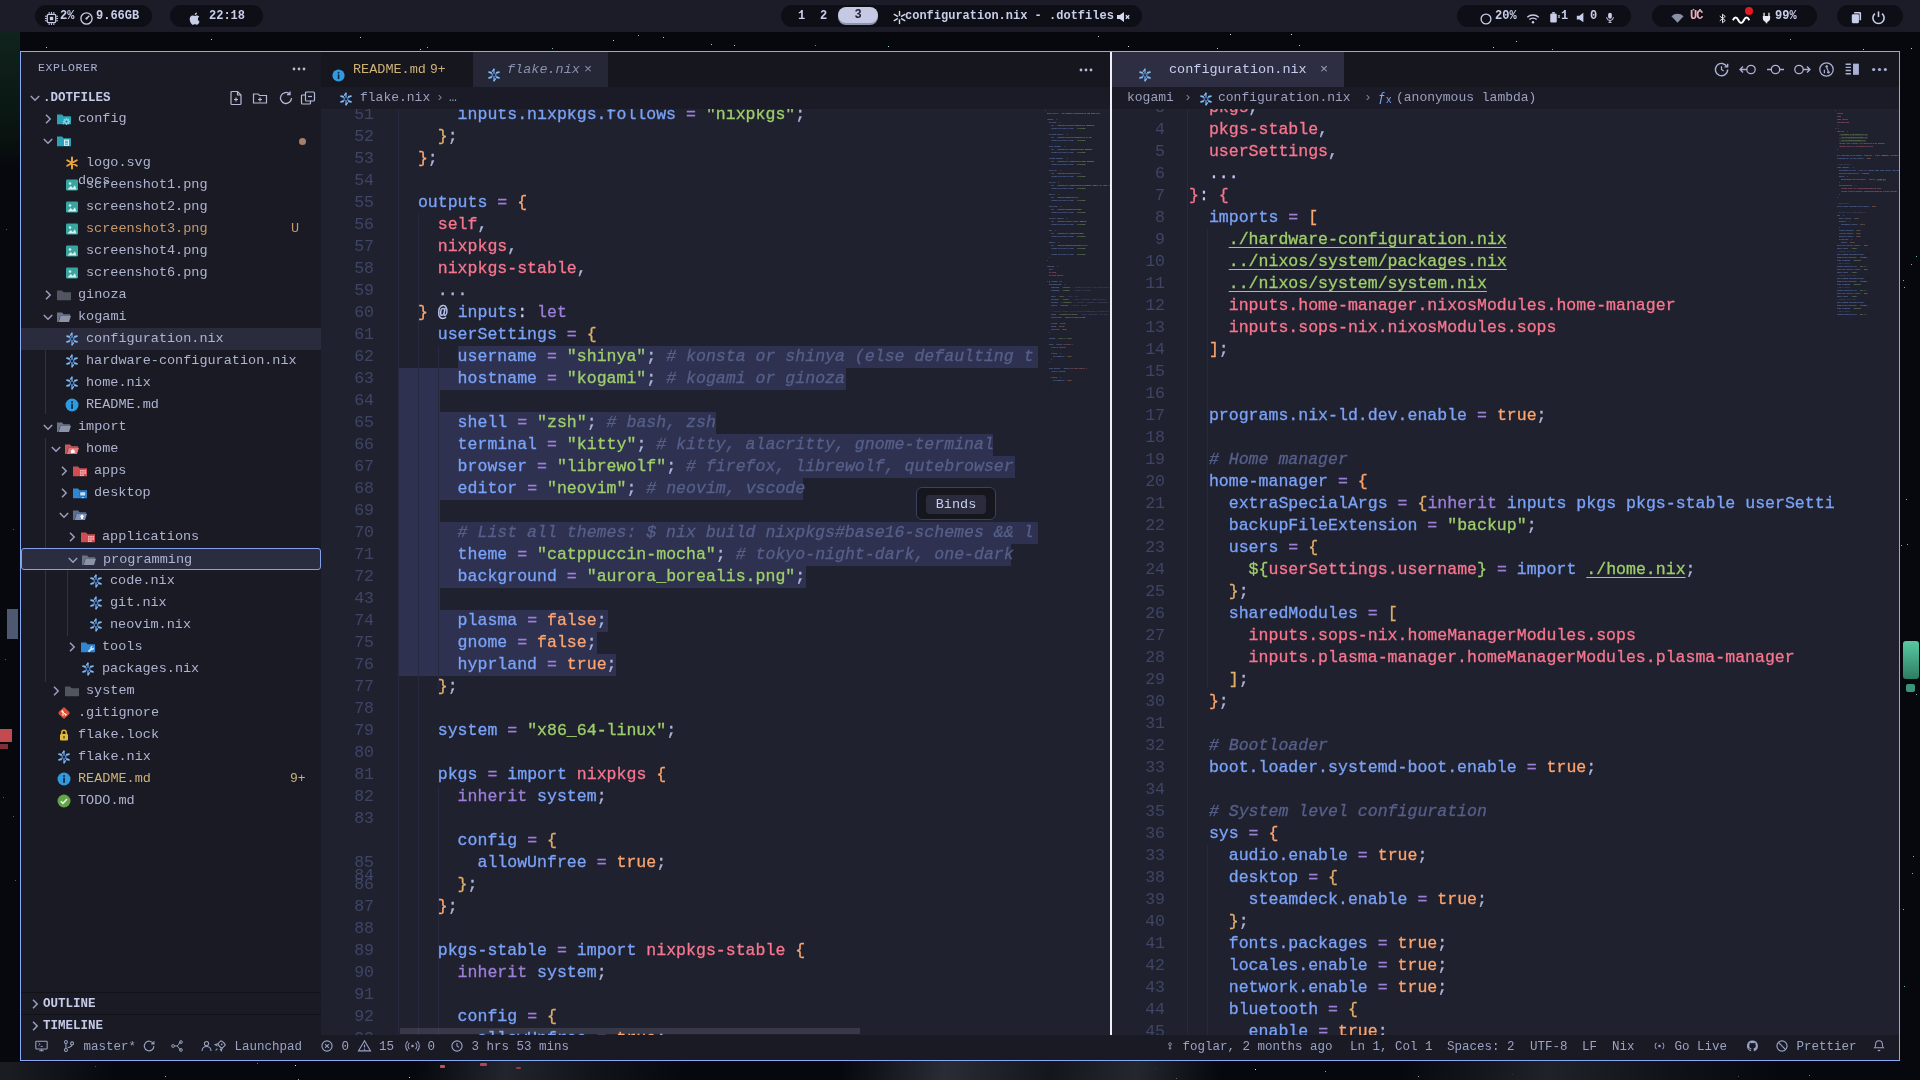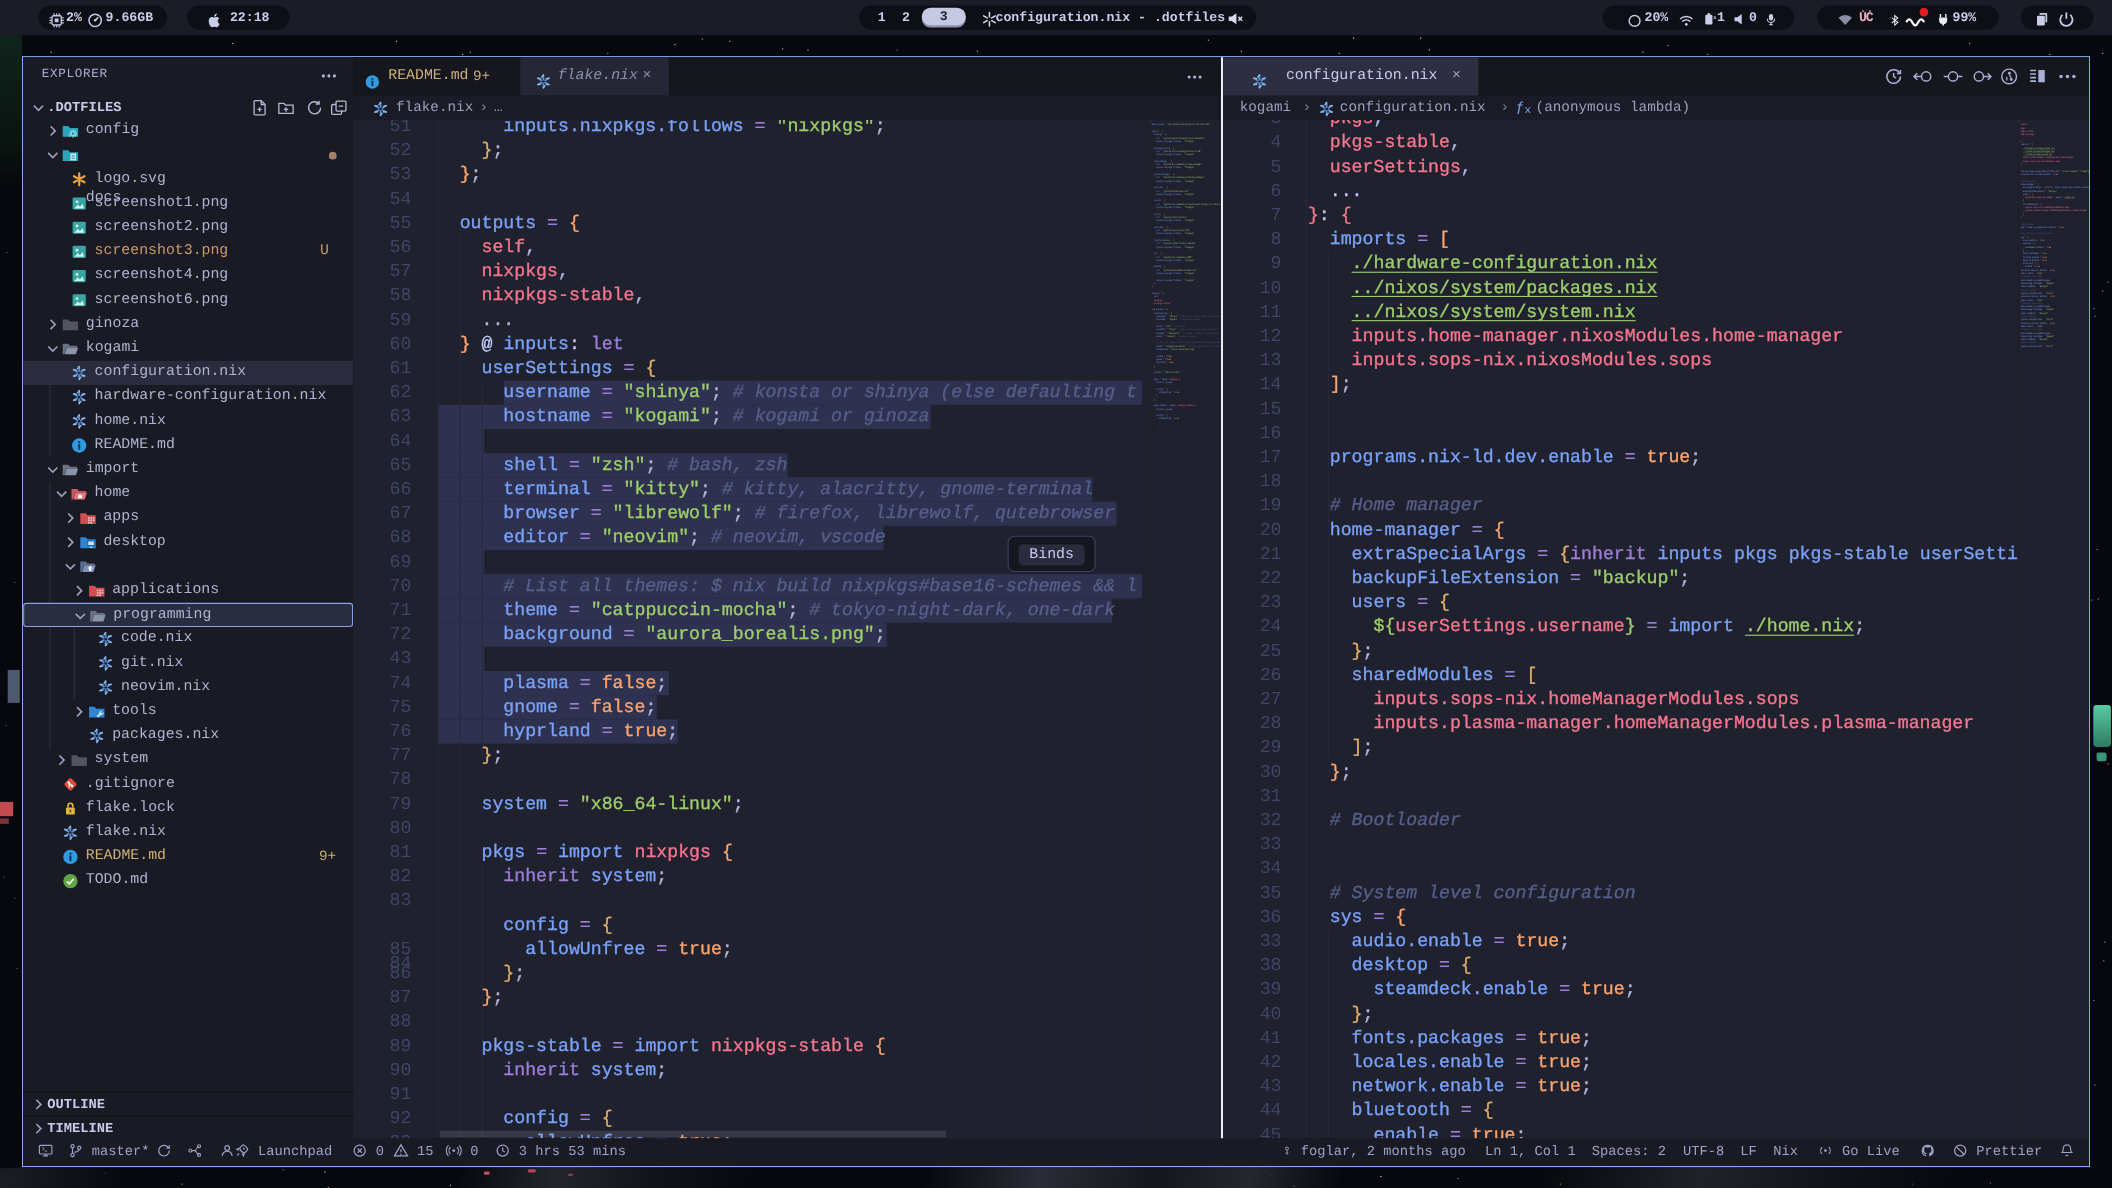--- a/index.html
+++ b/index.html
@@ -833,20 +833,21 @@
         <div class="cl" style="top:538px;left:77px">      <span class="p">inputs.plasma-manager.homeManagerModules.plasma-manager</span></div>
         <div class="ln" style="top:560px;width:53px">29</div>
         <div class="cl" style="top:560px;left:77px">    <span class="y">]</span>;</div>
         <div class="ln" style="top:582px;width:53px">30</div>
         <div class="cl" style="top:582px;left:77px">  <span class="o">}</span>;</div>
         <div class="ln" style="top:604px;width:53px">31</div>
         <div class="cl" style="top:604px;left:77px"></div>
         <div class="ln" style="top:626px;width:53px">32</div>
         <div class="cl" style="top:626px;left:77px">  <span class="c"># Bootloader</span></div>
         <div class="ln" style="top:648px;width:53px">33</div>
+        <div class="cl" style="top:648px;left:77px">  <span class="b">boot.loader.systemd-boot.enable</span> <span class="v">=</span> <span class="o">true</span>;</div>
         <div class="ln" style="top:670px;width:53px">34</div>
         <div class="cl" style="top:670px;left:77px"></div>
         <div class="ln" style="top:692px;width:53px">35</div>
         <div class="cl" style="top:692px;left:77px">  <span class="c"># System level configuration</span></div>
         <div class="ln" style="top:714px;width:53px">36</div>
         <div class="cl" style="top:714px;left:77px">  <span class="b">sys</span> <span class="v">=</span> <span class="o">{</span></div>
         <div class="ln" style="top:736px;width:53px">33</div>
         <div class="cl" style="top:736px;left:77px">    <span class="b">audio.enable</span> <span class="v">=</span> <span class="o">true</span>;</div>
         <div class="ln" style="top:758px;width:53px">38</div>
         <div class="cl" style="top:758px;left:77px">    <span class="b">desktop</span> <span class="v">=</span> <span class="y">{</span></div>

